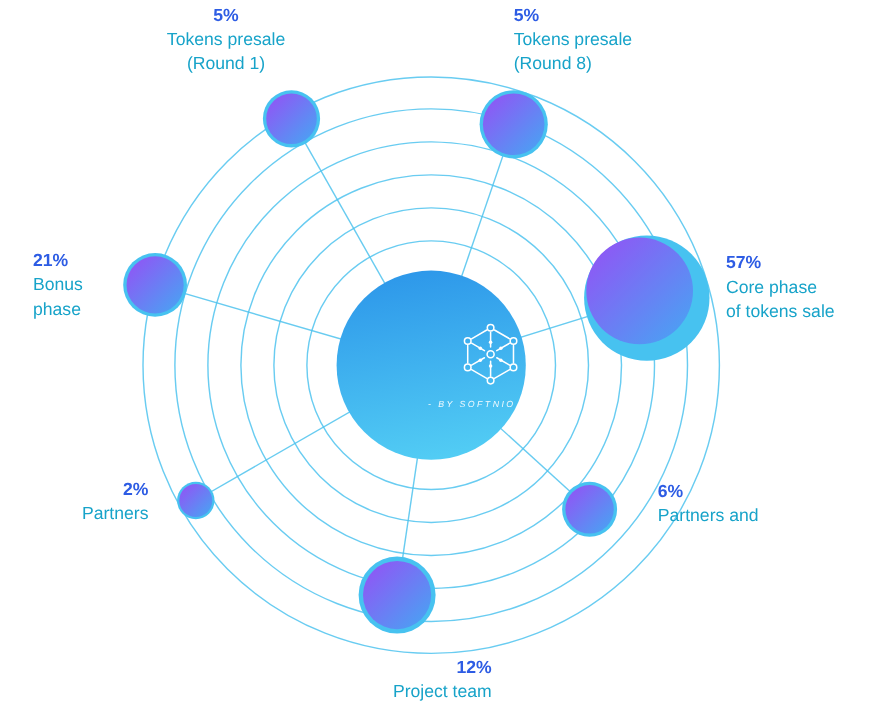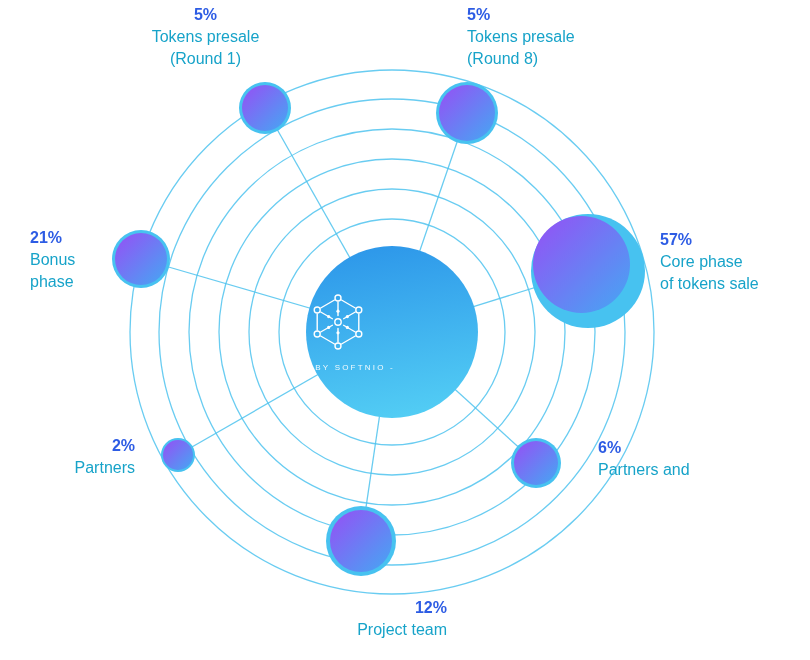--- a/index.html
+++ b/index.html
@@ -30,21 +30,21 @@
   .n5 .inner { inset:4px; }
   .n6 { left:161px; top:438px; width:34px;  height:34px; }
   .n6 .inner { inset:2px; }
   .n7 { left:112px; top:230px; width:58px;  height:58px; }
 
   
   .hub {
     position:absolute; left:306px; top:246px; width:172px; height:172px;
     border-radius:50%;
     background:linear-gradient(170deg, var(--hub_grad_start) 0%, var(--hub_grad_end) 100%);
-    display:flex; flex-direction:column; align-items:flex-start; justify-content:center;
+    display:flex; flex-direction:column; align-items:flex-end; justify-content:center;font-style:italic;
   }
   .logo { width:64px; height:60px; display:block; }
   .logo .lk  { stroke:#ffffff; stroke-width:1.4; fill:none; stroke-linecap:round; }
   .logo .dot { fill:#ffffff; stroke:none; }
   .brand {
     margin-top:10px; color:rgba(255,255,255,.92);
     font-size:8px; letter-spacing:2.2px; text-transform:uppercase; white-space:nowrap;
   }
 
   

